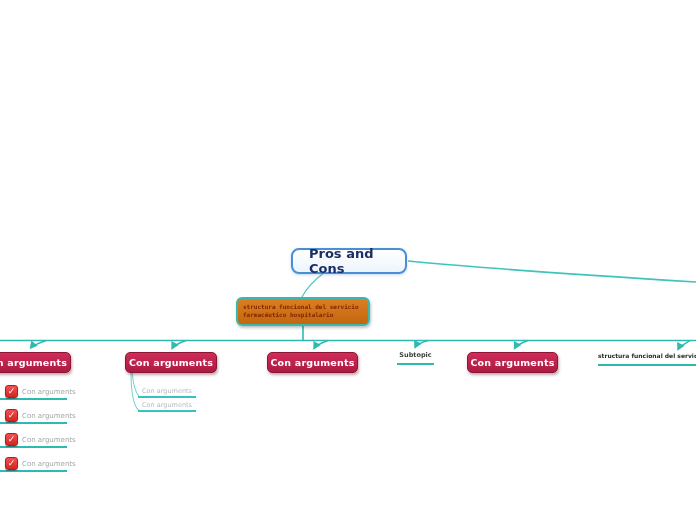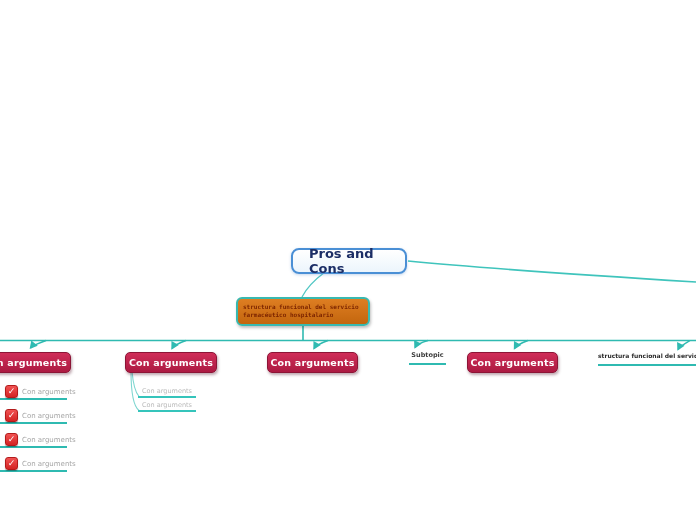--- a/index.html
+++ b/index.html
@@ -108,21 +108,21 @@
   </div>
 
   <div class="main-node">structura funcional del servicio
 farmacéutico hospitalario</div>
 
   <div class="red-node" style="left:-21px; top:352px; width:92px;">Con arguments</div>
   <div class="red-node" style="left:125px; top:352px; width:92px;">Con arguments</div>
   <div class="red-node" style="left:267px; top:352px; width:91px;">Con arguments</div>
   <div class="red-node" style="left:467px; top:352px; width:91px;">Con arguments</div>
 
-  <div class="underline-node" style="left:397px; top:351px; width:37px; height:14px;margin-left:12px;">Subtopic</div>
+  <div class="underline-node" style="left:397px; top:351px; width:37px; height:14px;">Subtopic</div>
   <div class="far-node" style="left:598px; top:352px; width:98px; height:14px;">structura funcional del servicio far</div>
 
   <div class="check-row" style="top:385px;">
     <span class="checkbox">✓</span>
     <span class="check-label">Con arguments</span>
   </div>
   <div class="check-row" style="top:409px;">
     <span class="checkbox">✓</span>
     <span class="check-label">Con arguments</span>
   </div>

